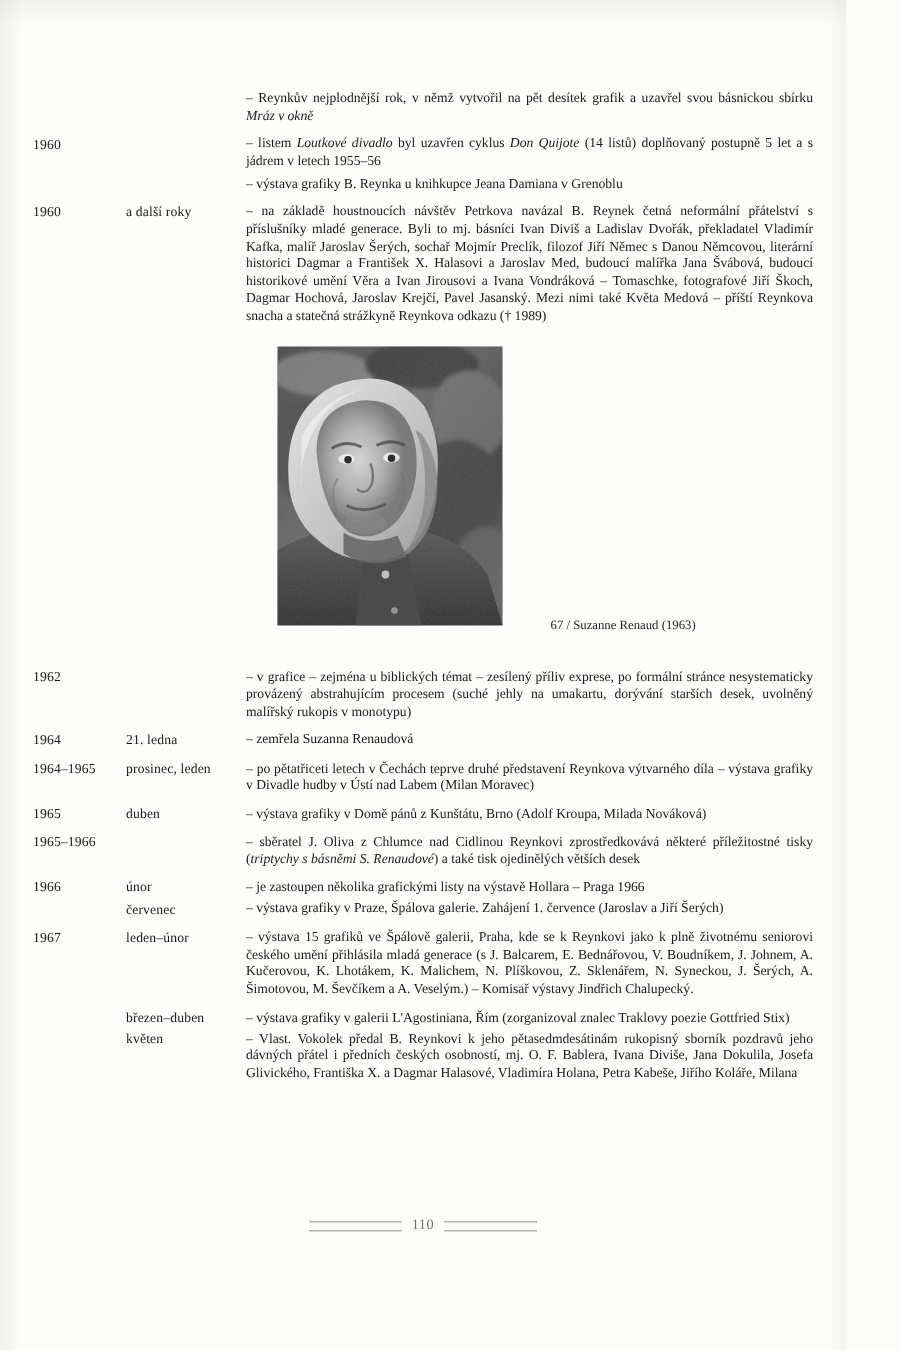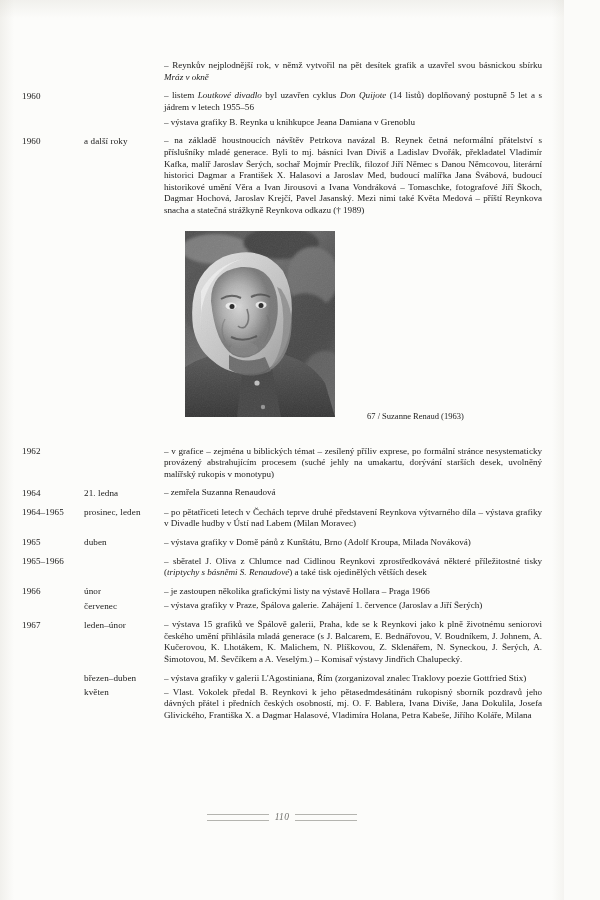--- a/index.html
+++ b/index.html
@@ -115,21 +115,20 @@
     color: #9a9a96;
   }
   .folio .rule {
     width: 62px;
     height: 5px;
     border-top: 1px solid #b4b4af;
     border-bottom: 1px solid #b4b4af;
   }
   .folio .num {
     font-size: 9.5px;
-    font-style: italic;
     color: #6f6f6b;
     letter-spacing: .4px;
   }
 </style>
 </head>
 <body>
 
 <div class="page">
 
   <div>

